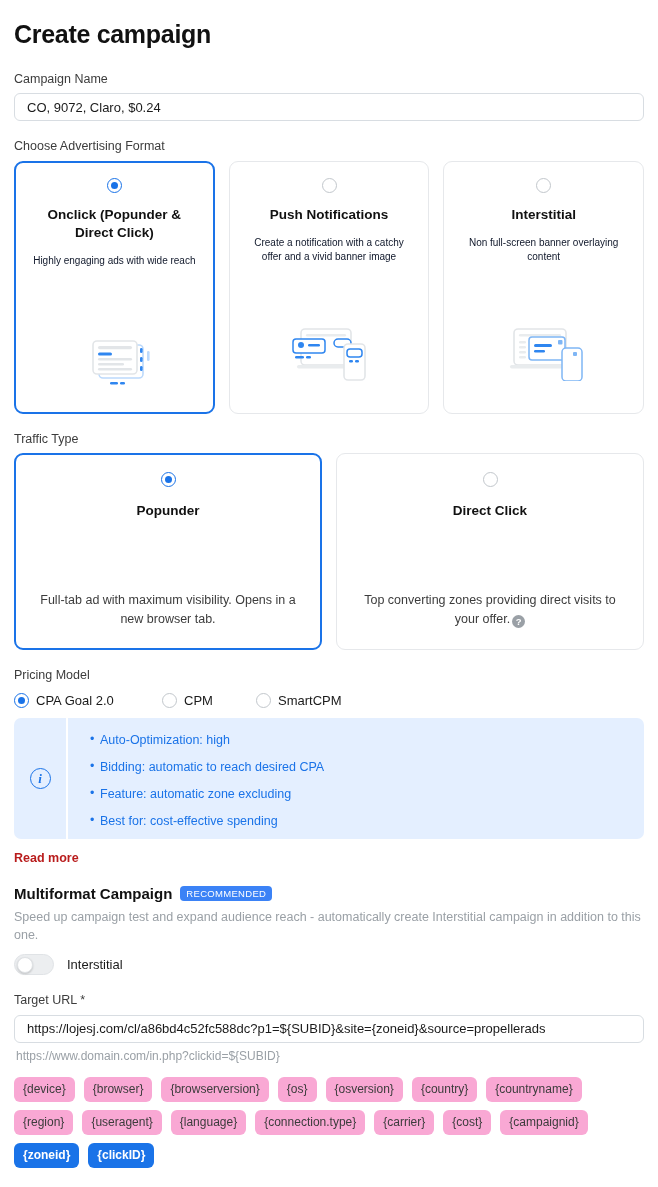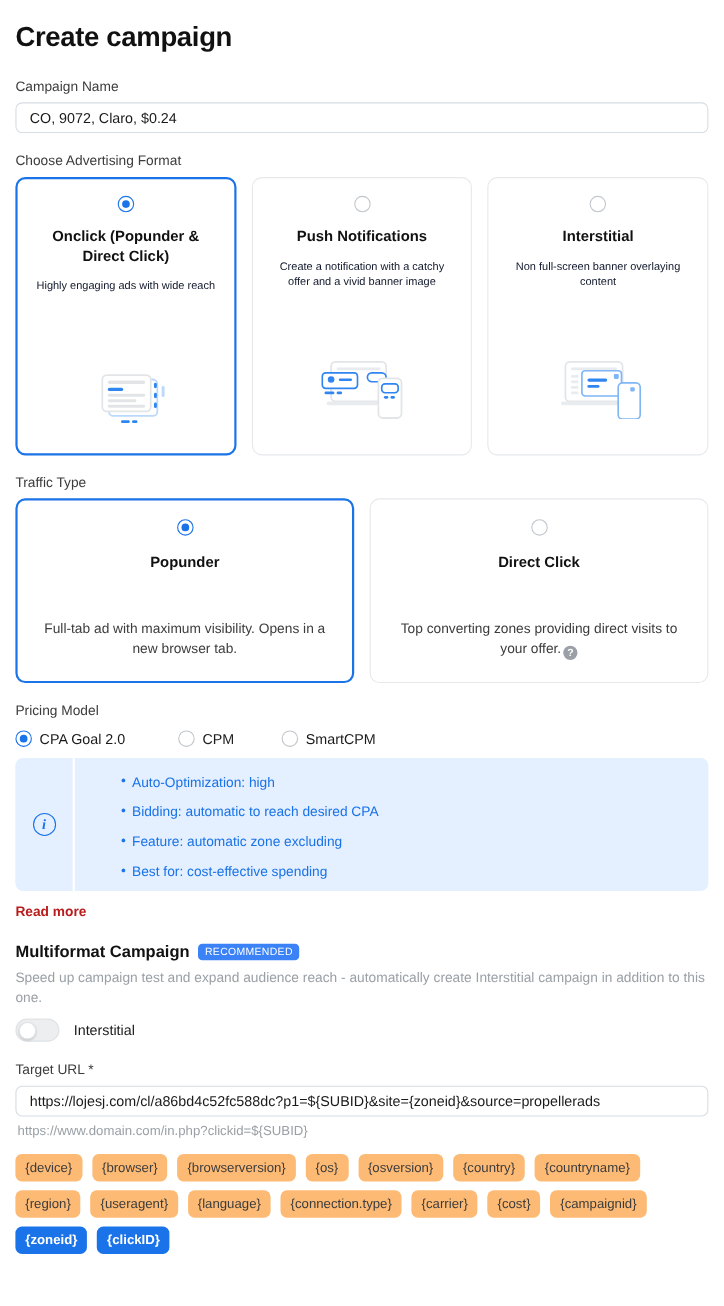--- a/index.html
+++ b/index.html
@@ -70,21 +70,21 @@
   }
   .fmt-art { margin: 10px 0 8px 0; height: 62px; display: flex; align-items: flex-end; }
 
   
   .traffic-row { display: flex; gap: 14px; }
   .tr-card {
     flex: 1 1 0; min-width: 0;
     border: 1px solid #e6e8eb; border-radius: 9px;
     background: #fff; padding: 18px 16px 16px 16px;
     display: flex; flex-direction: column; align-items: center;
-    height: 168px;
+    height: 197px;
   }
   .tr-card.selected { border: 2px solid #1a73e8; padding: 17px 15px 15px 15px; }
   .tr-card .radio { margin-bottom: 16px; }
   .tr-title { font-size: 13.5px; font-weight: bold; color: #111; margin-bottom: auto; }
   .tr-desc {
     font-size: 12.5px; text-align: center; color: #3c3c3c;
     line-height: 1.5; padding-bottom: 4px;
   }
   .help-icon {
     display: inline-block; vertical-align: -2px; margin-left: 2px;
@@ -107,21 +107,21 @@
   .info-icon-col {
     width: 54px; display: flex; align-items: center; justify-content: center;
     border-right: 2px solid #fff; flex: 0 0 54px;
   }
   .info-circle {
     width: 21px; height: 21px; border-radius: 50%;
     border: 1.6px solid #1a73e8; color: #1a73e8;
     font-size: 13px; font-style: italic; font-family: "Liberation Serif", serif;
     line-height: 19px; text-align: center; font-weight: bold;
   }
-  .info-list { padding: 14px 16px 4px 22px; margin-left: 20px; }
+  .info-list { padding: 14px 16px 4px 22px; }
   .info-item {
     font-size: 12.5px; color: #1a73e8; line-height: 1.35;
     margin-bottom: 10px; position: relative; padding-left: 10px;
   }
   .info-item:last-child { margin-bottom: 0; }
   .info-item::before {
     content: "\2022"; position: absolute; left: 0; top: -1px; color: #1a73e8;
   }
   .read-more {
     display: inline-block; margin-top: 12px;
@@ -150,21 +150,21 @@
     position: absolute; left: 2px; top: 1.5px;
     width: 16px; height: 16px; border-radius: 50%;
     background: #fff; border: 1px solid #dfe2e5;
     box-shadow: 0 1px 2px rgba(0,0,0,.18);
   }
   .toggle-label { font-size: 13px; color: #1a1a1a; }
 
   
   .chips { display: flex; flex-wrap: wrap; gap: 8px 9px; margin-top: 14px; }
   .chip {
-    background: #fdba74; color: #3c3c3c;
+    background: #f9a8d4; color: #3c3c3c;
     border-radius: 6px; padding: 5px 9px;
     font-size: 12px; line-height: 1.25; white-space: nowrap;
   }
   .chip.active { background: #1a73e8; color: #fff; font-weight: bold; }
 
   svg { display: block; }
 </style>
 </head>
 <body>
 

